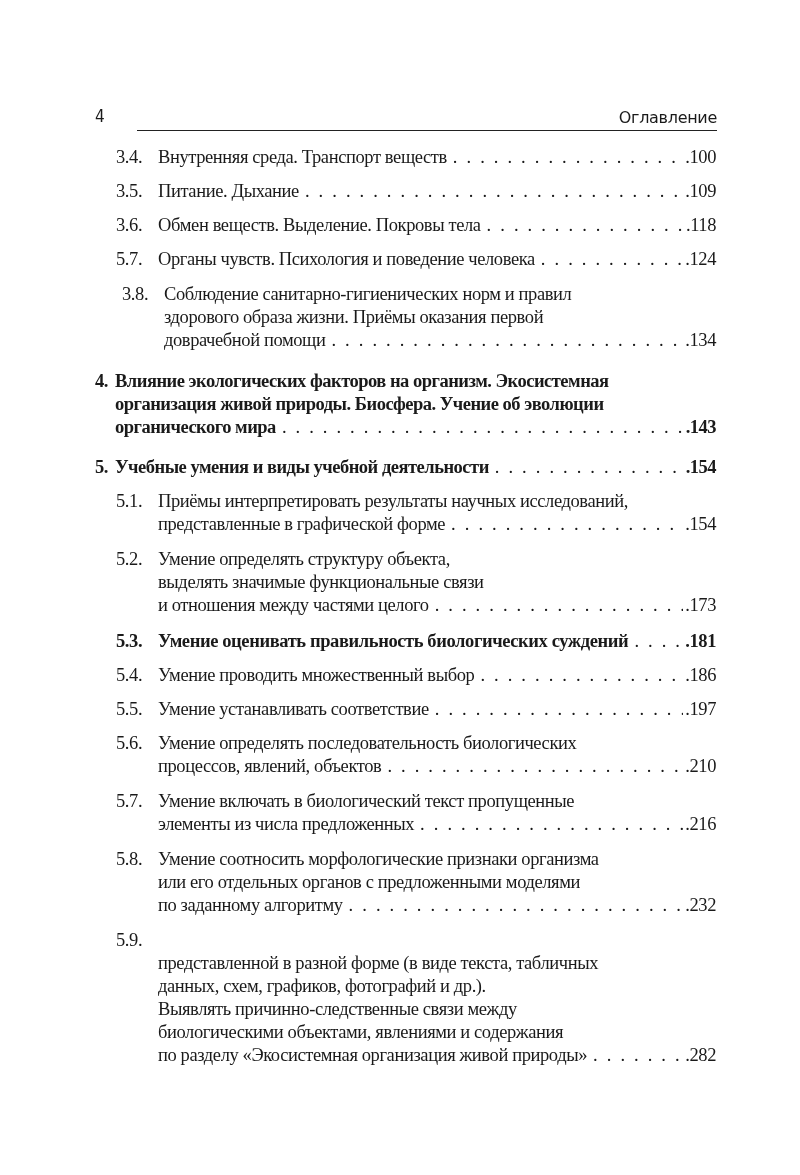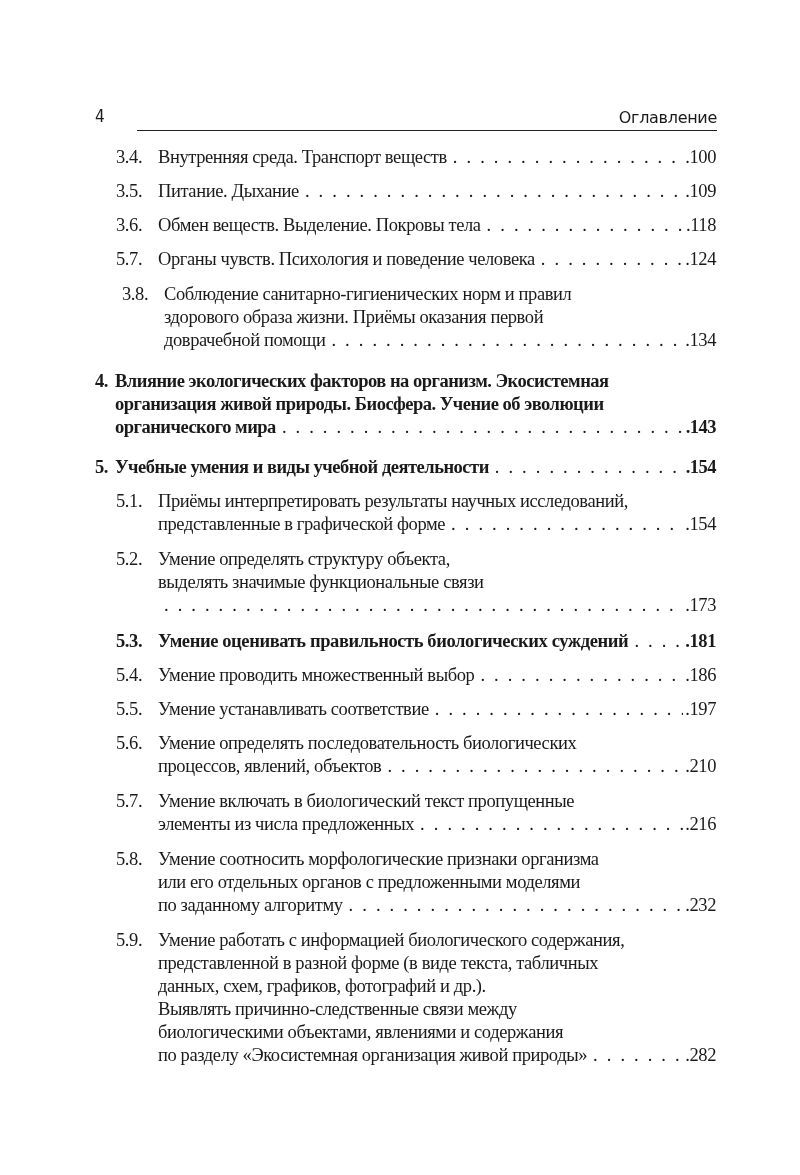--- a/index.html
+++ b/index.html
@@ -112,20 +112,21 @@
     </div>
     <div class="entry sub" style="top: 548px;">
       <div class="line">
         <span class="num">5.2.</span>
         <span class="text">Умение определять структуру объекта,</span>
       </div>
       <div class="line cont-sub">
         <span class="text">выделять значимые функциональные связи</span>
       </div>
       <div class="line cont-sub">
+        <span class="text">и отношения между частями целого</span>
         <span class="leader"></span>
         <span class="page">173</span>
       </div>
     </div>
     <div class="entry sub" style="top: 630px; font-weight: bold;">
       <div class="line">
         <span class="num">5.3.</span>
         <span class="text">Умение оценивать правильность биологических суждений</span>
         <span class="leader"></span>
         <span class="page">181</span>
@@ -179,21 +180,20 @@
       </div>
       <div class="line cont-sub">
         <span class="text">по заданному алгоритму</span>
         <span class="leader"></span>
         <span class="page">232</span>
       </div>
     </div>
     <div class="entry sub" style="top: 929px;">
       <div class="line">
         <span class="num">5.9.</span>
-        <span class="text">Умение работать с информацией биологического содержания,</span>
       </div>
       <div class="line cont-sub">
         <span class="text">представленной в разной форме (в виде текста, табличных</span>
       </div>
       <div class="line cont-sub">
         <span class="text">данных, схем, графиков, фотографий и др.).</span>
       </div>
       <div class="line cont-sub">
         <span class="text">Выявлять причинно-следственные связи между</span>
       </div>

